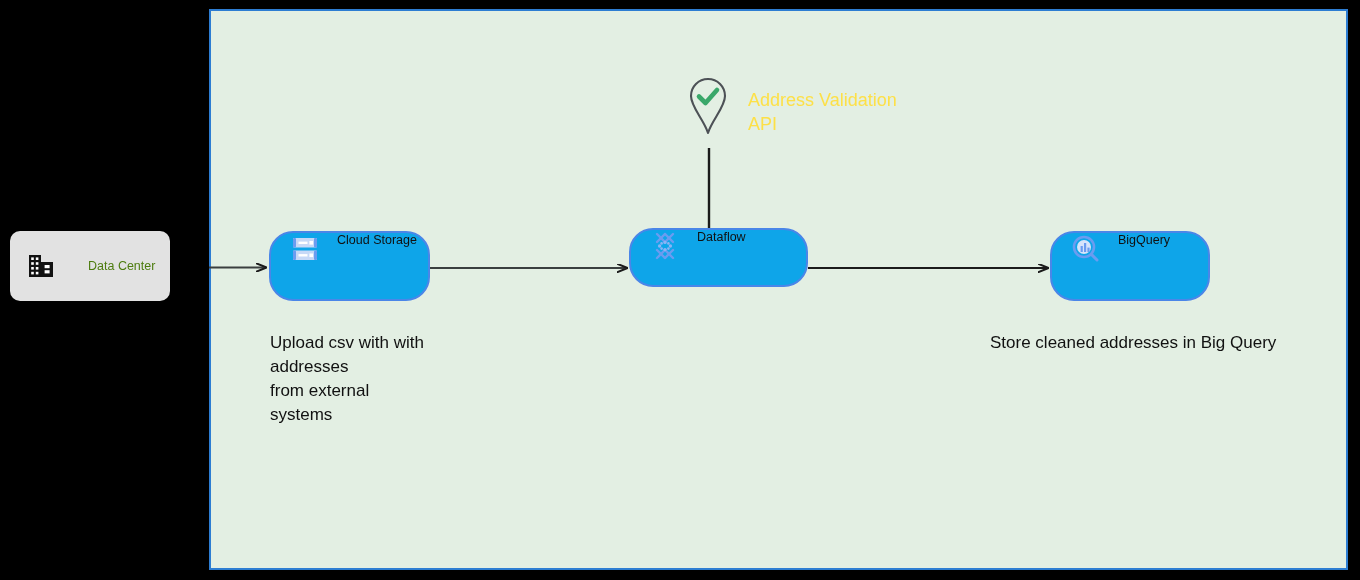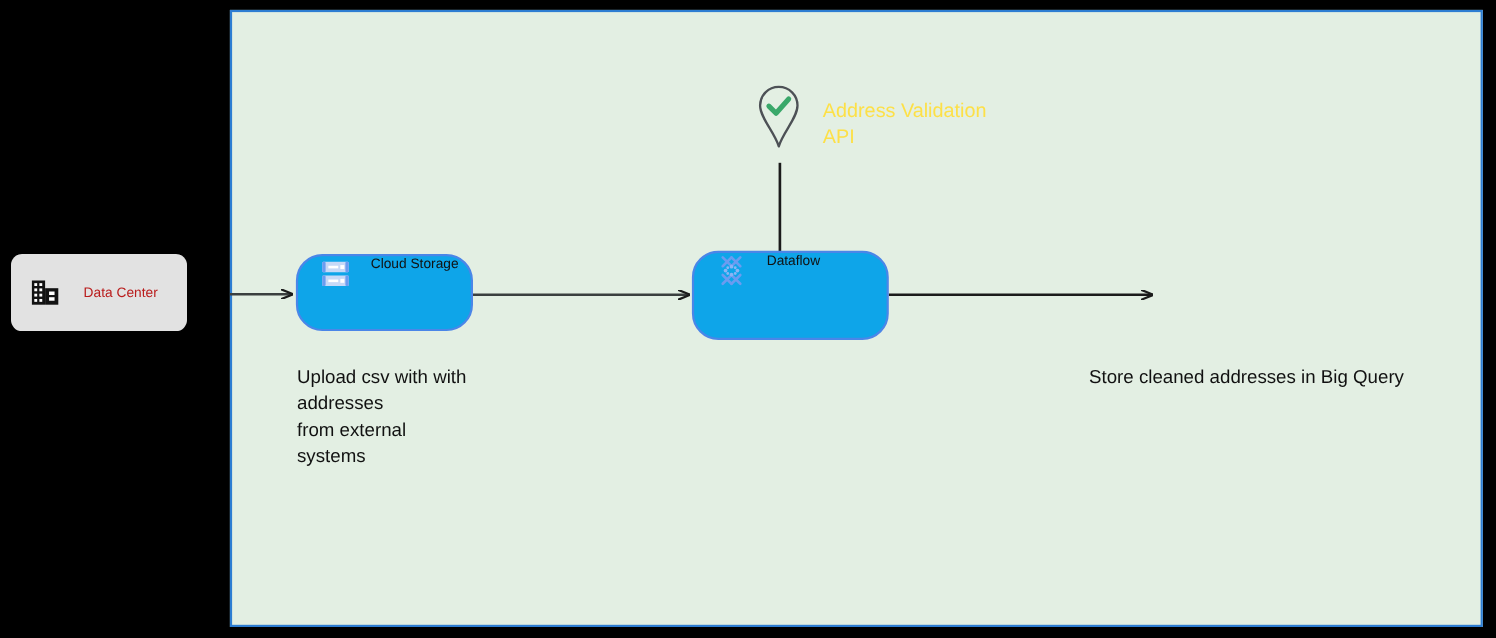--- a/index.html
+++ b/index.html
@@ -42,23 +42,23 @@
     box-sizing: border-box;
   }
   #data-center-node .node-icon {
     margin-left: 16px;
     width: 30px;
     height: 30px;
     flex: 0 0 auto;
     display: block;
   }
   #data-center-node .node-label {
-    margin-left: 20px;
+    margin-left: 32px;
     font-size: 12.5px;
-    color: #b91c1c;
+    color: #4d7c0f;
     line-height: 1.2;
   }
 
   
   .svc-node {
     position: absolute;
     background: #0ea5e9;
     border: 2px solid #4a86e8;
     border-radius: 24px;
     display: flex;
@@ -74,21 +74,21 @@
   }
   .svc-node .node-label {
     margin-left: 16px;
     font-size: 12.5px;
     color: #111111;
     line-height: 1.2;
     white-space: nowrap;
   }
 
   #cloud-storage-node { left: 269px; top: 231px; width: 161px; height: 70px; }
-  #dataflow-node      { left: 629px; top: 228px; width: 179px; height: 81px; }
+  #dataflow-node      { left: 629px; top: 228px; width: 179px; height: 59px; }
   #bigquery-node      { left: 1050px; top: 231px; width: 160px; height: 70px; }
 
   
   .caption {
     position: absolute;
     font-size: 17px;
     color: #111111;
     line-height: 1.42;
     white-space: pre-line;
   }
@@ -199,20 +199,31 @@
         <circle cx="16" cy="19.6" r="1.7"></circle>
         <circle cx="12.6" cy="13.4" r="1.3"></circle>
         <circle cx="19.4" cy="13.4" r="1.3"></circle>
         <circle cx="12.6" cy="18.6" r="1.3"></circle>
         <circle cx="19.4" cy="18.6" r="1.3"></circle>
       </g>
     </svg>
     <span class="node-label">Dataflow</span>
   </div>
 
+  <div id="bigquery-node" class="svc-node">
+    <svg class="node-icon" viewBox="0 0 32 32" xmlns="http://www.w3.org/2000/svg">
+      <circle cx="14" cy="14" r="10" fill="none" stroke="#6b9cf0" stroke-width="2.6"></circle>
+      <circle cx="14" cy="14" r="7" fill="#d7e4fb"></circle>
+      <rect x="10.6" y="13" width="2.2" height="6" fill="#6b9cf0"></rect>
+      <rect x="14" y="10" width="2.2" height="9" fill="#6b9cf0"></rect>
+      <rect x="17.4" y="14.6" width="2.2" height="4.4" fill="#6b9cf0"></rect>
+      <line x1="21.4" y1="21.4" x2="27" y2="27" stroke="#6b9cf0" stroke-width="3" stroke-linecap="round"></line>
+    </svg>
+    <span class="node-label">BigQuery</span>
+  </div>
 
   <div id="api-marker">
     <svg viewBox="0 0 44 60" xmlns="http://www.w3.org/2000/svg">
       <path d="M22 3 C31.5 3 39 10.5 39 20 C39 31 26 44 22 57 C18 44 5 31 5 20 C5 10.5 12.5 3 22 3 Z" fill="none" stroke="#4d5156" stroke-width="2.1" stroke-linejoin="round"></path>
       <path d="M13 20.5 L19.5 27 L31 14" fill="none" stroke="#3aa86a" stroke-width="4.6" stroke-linecap="round" stroke-linejoin="round"></path>
     </svg>
   </div>
   <div id="api-label">Address Validation
 API</div>
 

